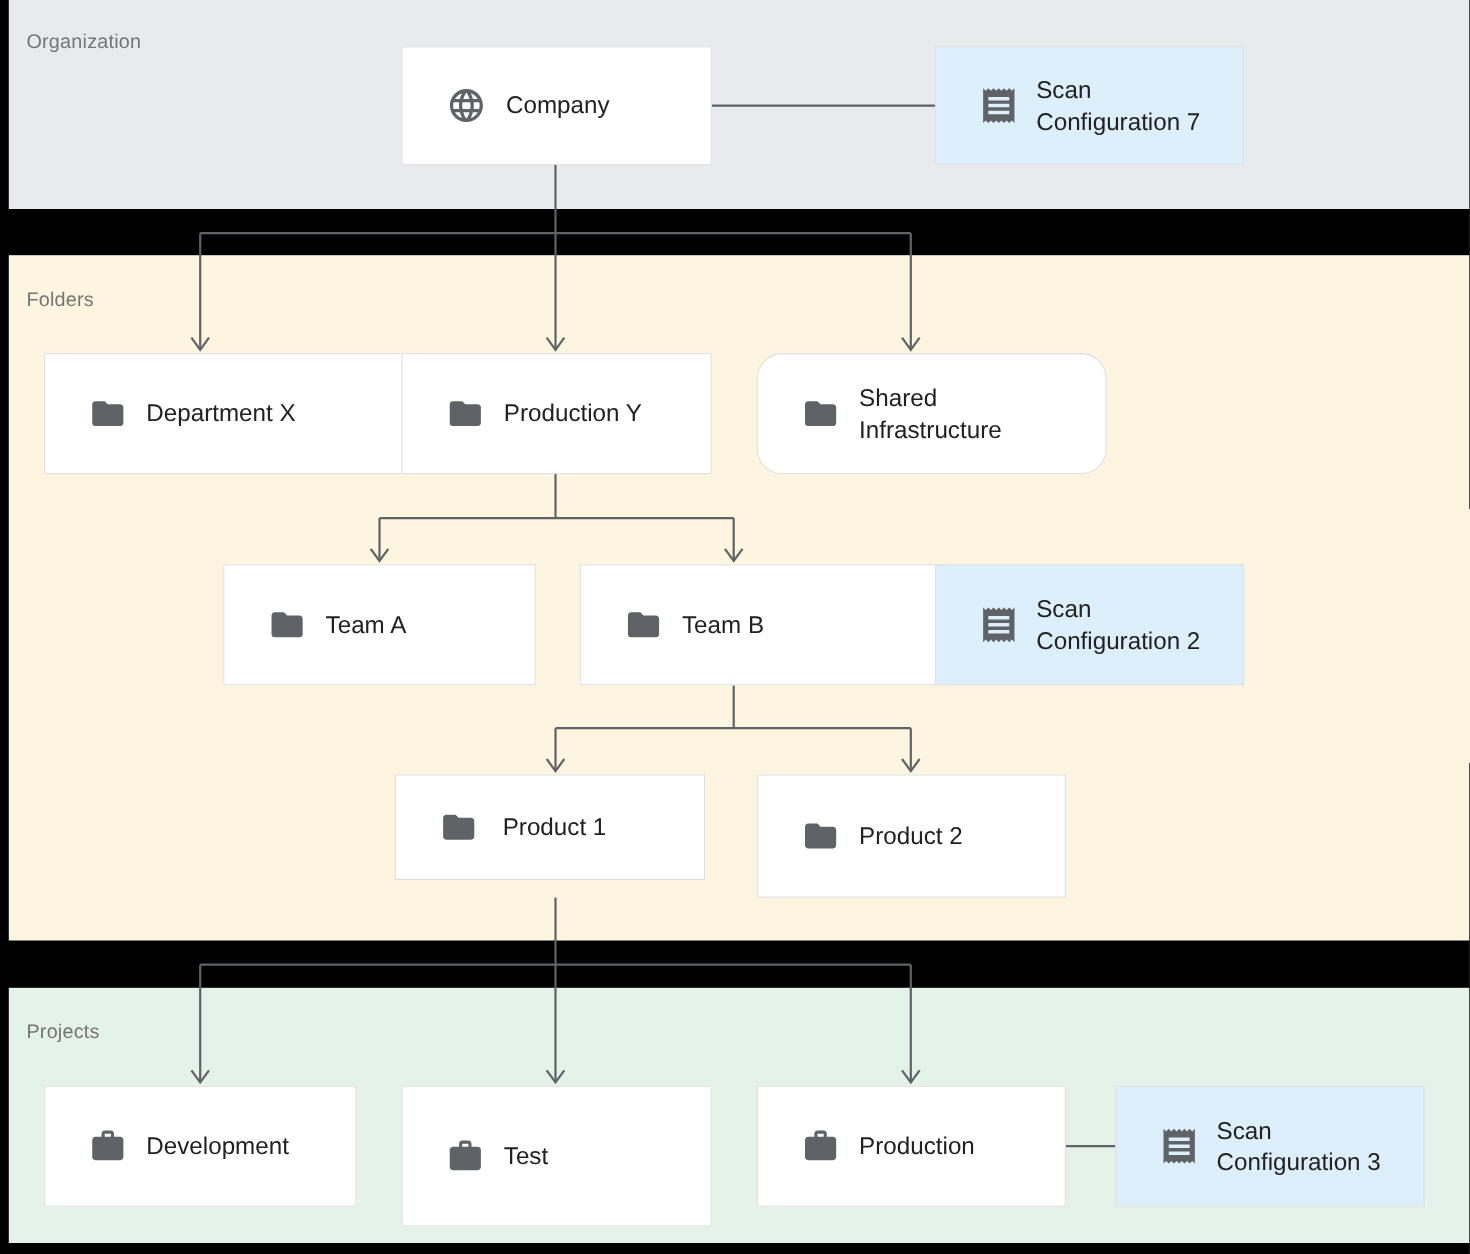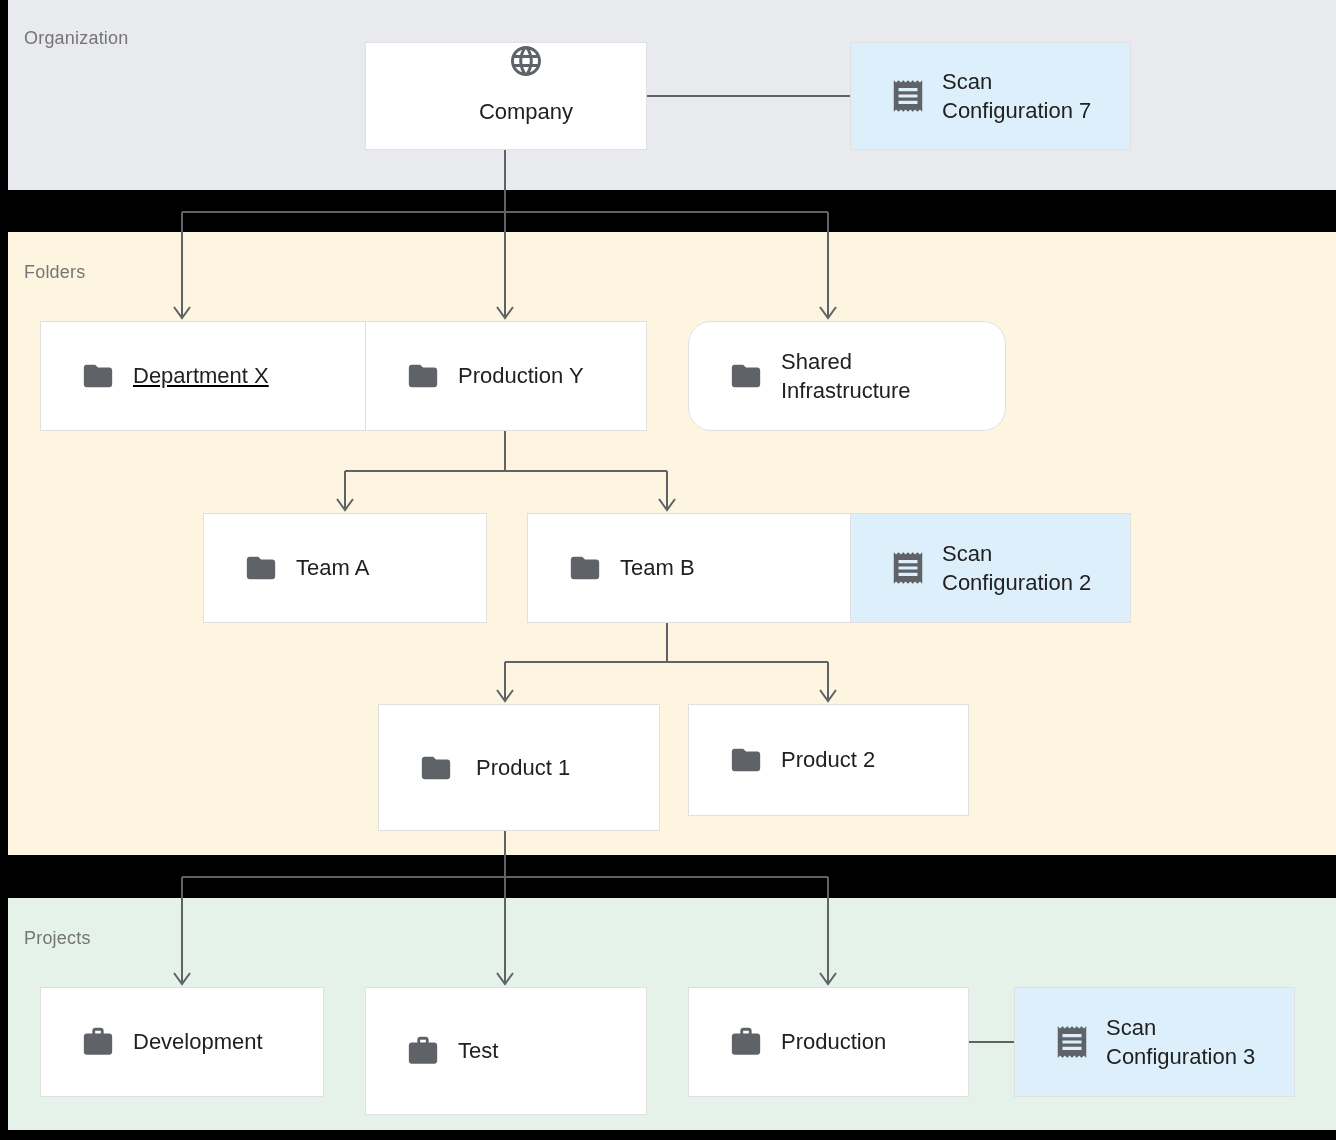--- a/index.html
+++ b/index.html
@@ -50,29 +50,29 @@
     line-height: 1.32;
     max-width: 176px;
   }
   .node .icon { flex: 0 0 auto; display: block; }
   .node .icon svg { display: block; width: 34px; height: 34px; fill: #5f6368; }
   .node.scan { background: #ddeffa; padding-left: 38px; gap: 15px; }
   .node.scan .icon svg { width: 38px; height: 38px; }
   .node.org .icon svg { width: 36px; height: 36px; }
 
   
-  .n-company              { left: 365px;  top: 42px;  width: 282px; height: 108px; flex-direction: column; }
+  .n-company              { left: 365px;  top: 42px;  width: 282px; height: 108px; }
   .n-scan1                { left: 850px;  top: 42px;  width: 281px; height: 108px; }
-  .n-deptx                { left: 40px;   top: 321px; width: 332px; height: 110px; text-decoration: underline; }
+  .n-deptx                { left: 40px;   top: 321px; width: 332px; height: 110px; }
   .n-depty                { left: 365px;  top: 321px; width: 282px; height: 110px; }
   .n-shared               { left: 688px;  top: 321px; width: 318px; height: 110px; border-radius: 23px; }
   .n-teama                { left: 203px;  top: 513px; width: 284px; height: 110px; }
   .n-teamb                { left: 527px;  top: 513px; width: 336px; height: 110px; }
   .n-scan2                { left: 850px;  top: 513px; width: 281px; height: 110px; }
-  .n-product1             { left: 378px;  top: 704px; width: 282px; height: 127px; gap: 23px; }
+  .n-product1             { left: 359px;  top: 704px; width: 282px; height: 96px; gap: 23px; }
   .n-product2             { left: 688px;  top: 704px; width: 281px; height: 112px; }
   .n-development          { left: 40px;   top: 987px; width: 284px; height: 110px; }
   .n-test                 { left: 365px;  top: 987px; width: 282px; height: 128px; }
   .n-production           { left: 688px;  top: 987px; width: 281px; height: 110px; }
   .n-scan3                { left: 1014px; top: 987px; width: 281px; height: 110px; }
 </style>
 </head>
 <body>
 
 <div class="canvas">

